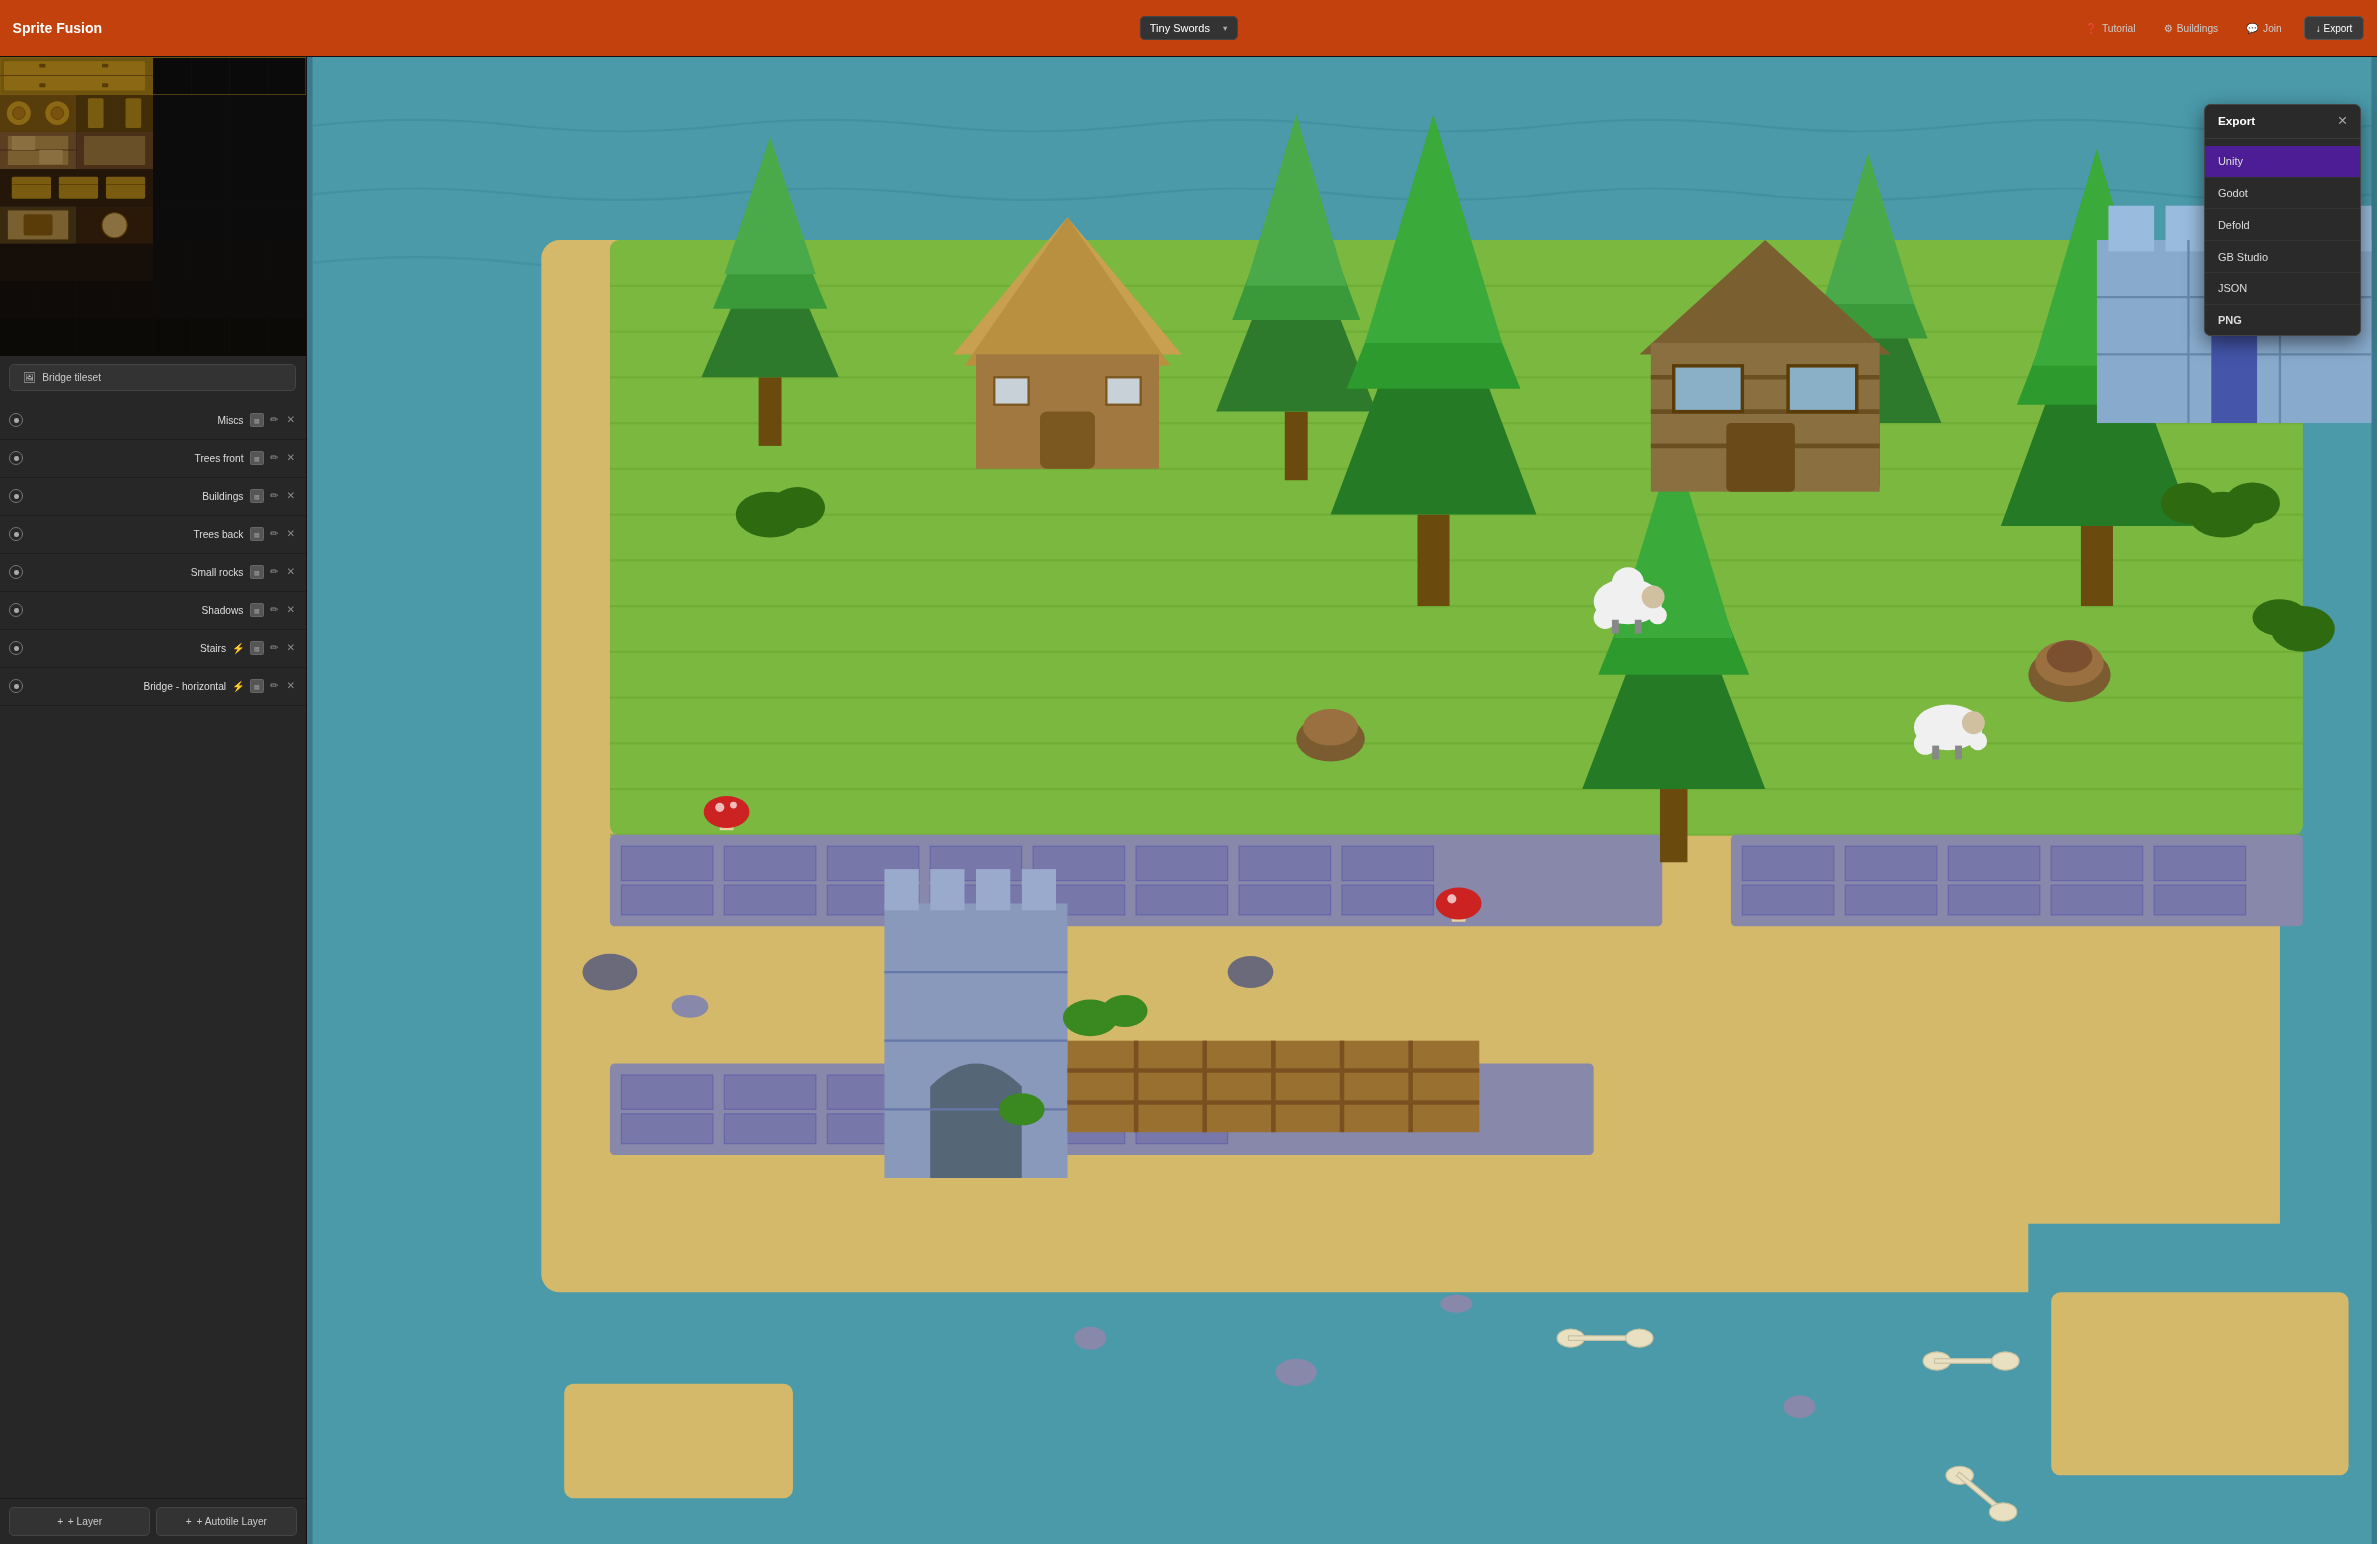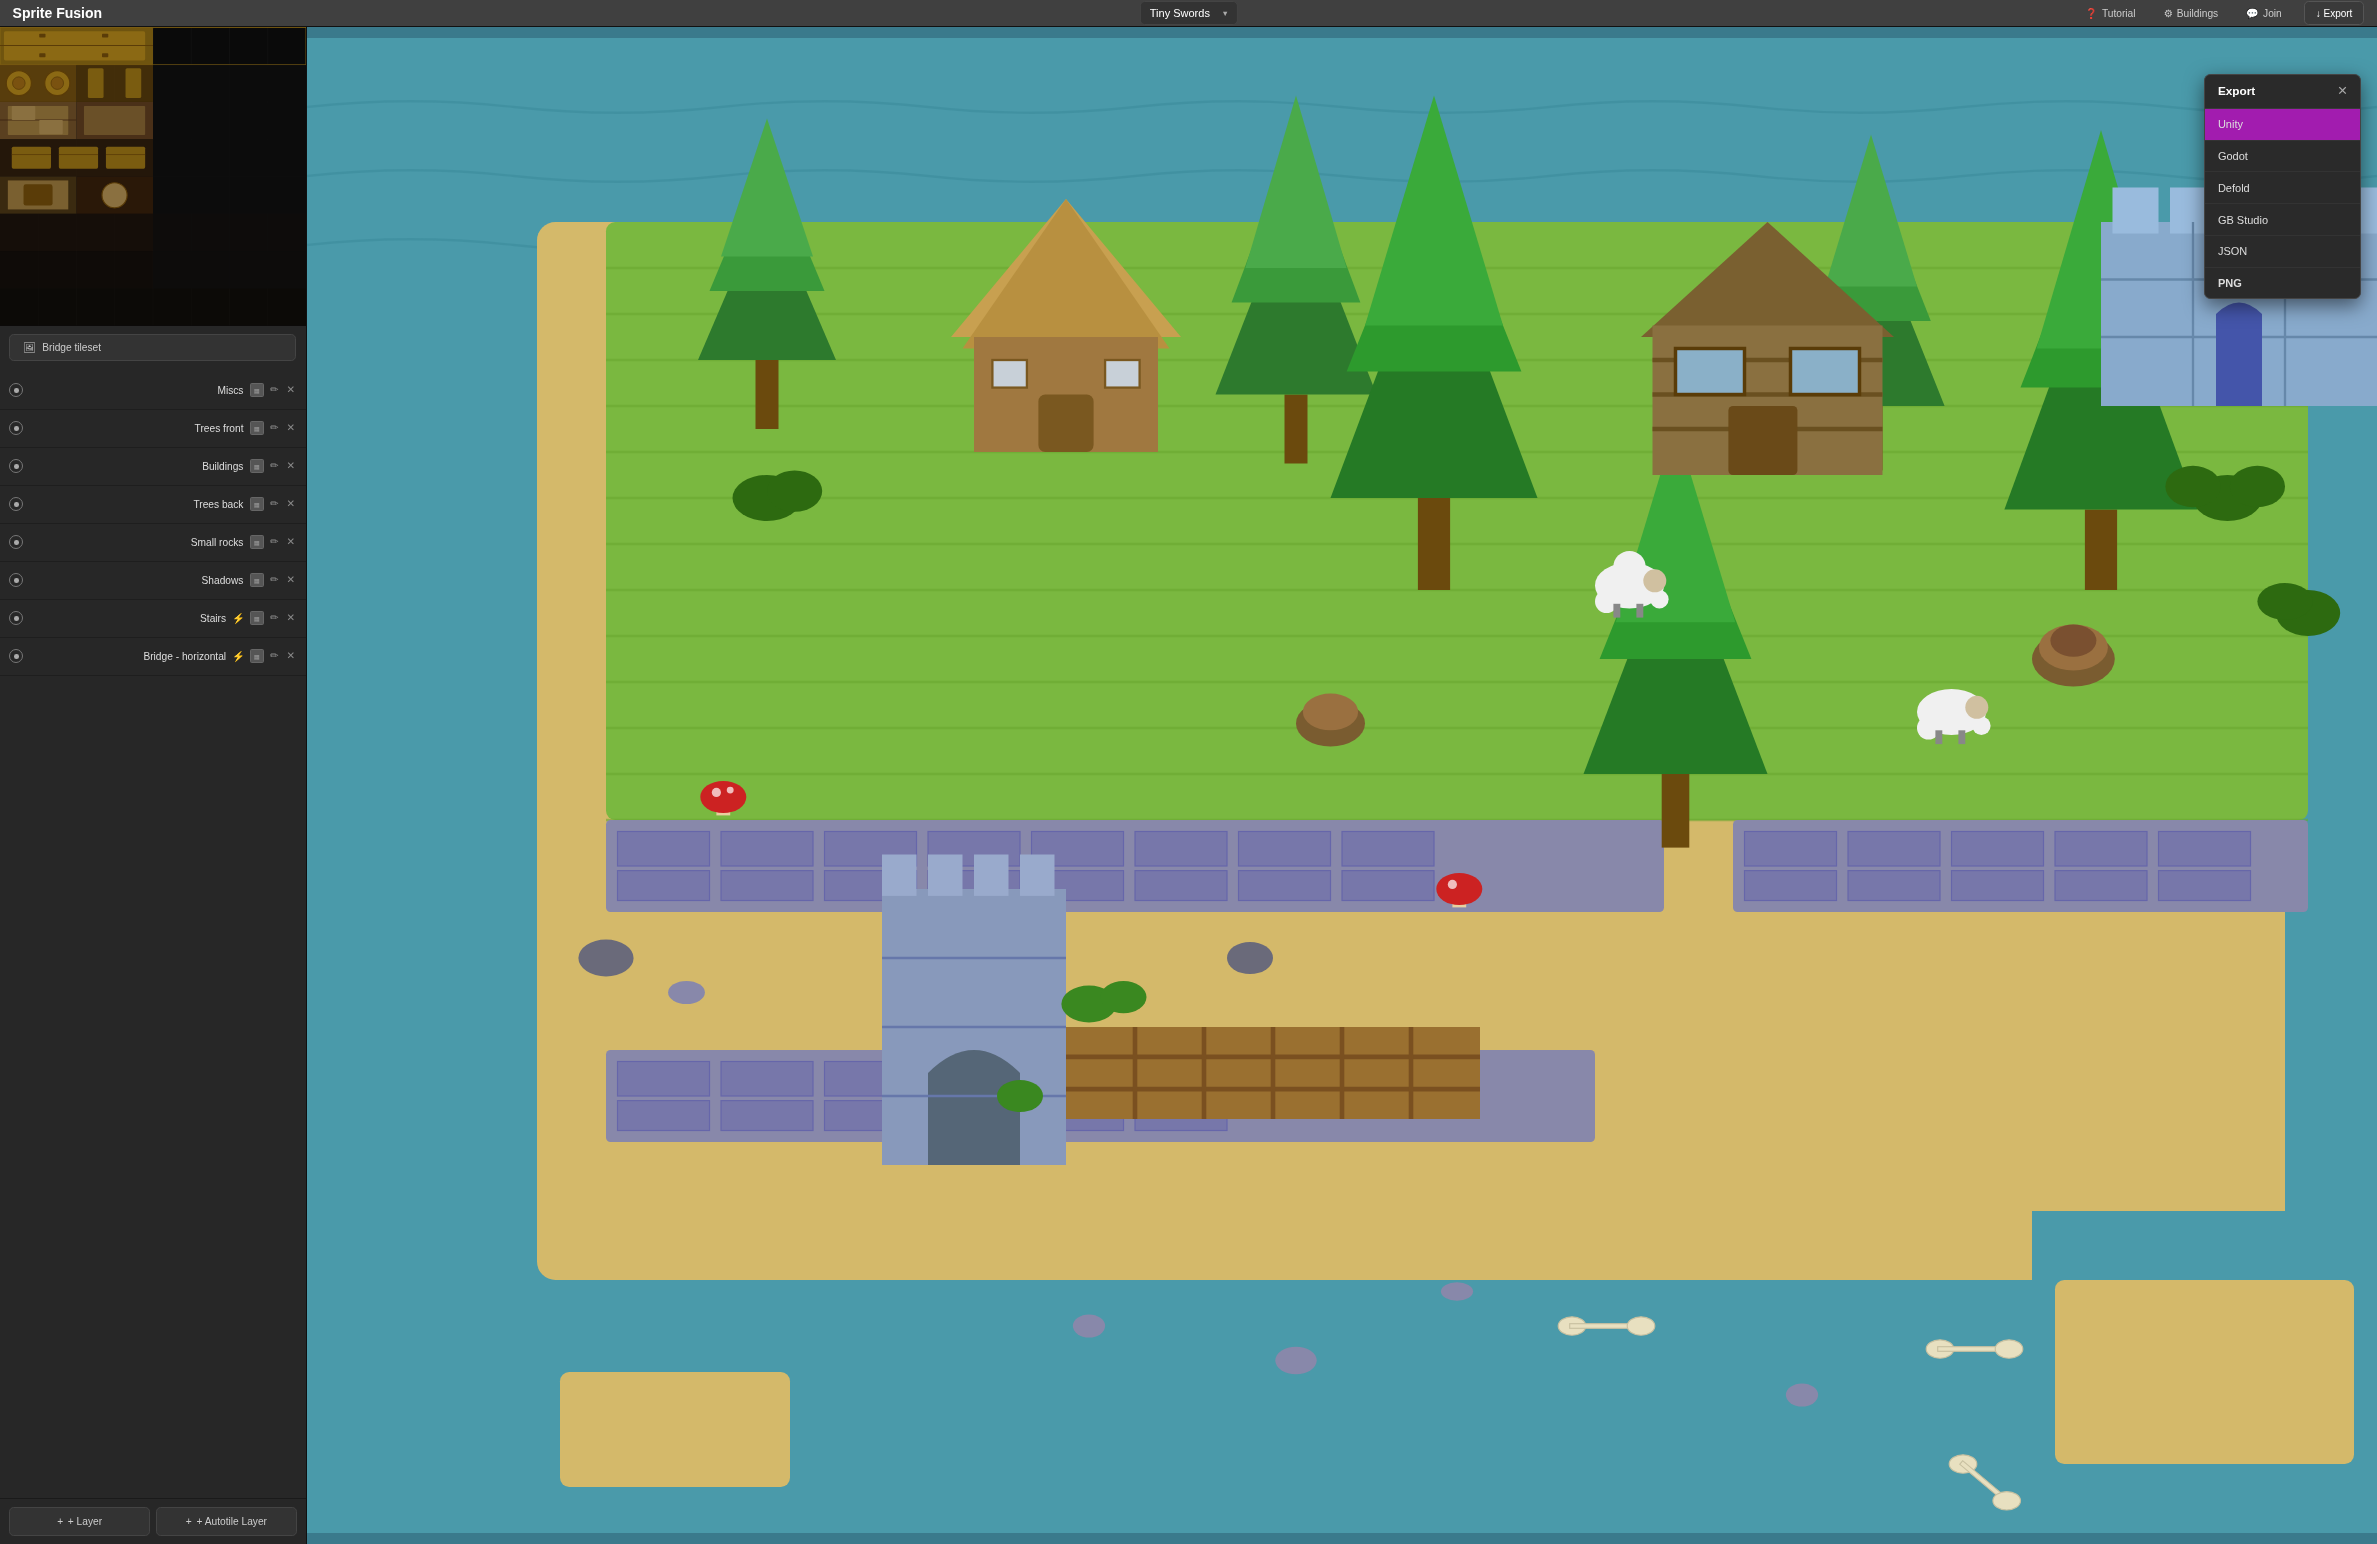--- a/index.html
+++ b/index.html
@@ -10,23 +10,23 @@
       display: flex;
       flex-direction: column;
       height: 100vh;
       overflow: hidden;
     }
 
     
     #header {
       display: flex;
       align-items: center;
-      background: #404040;
+      background: #c2410c;
       padding: 0 12.6px;
-      height: 27px;
+      height: 57px;
       border-bottom: 0.8px solid #111;
       flex-shrink: 0;
     }
     #app-title {
       font-size: 14px;
       font-weight: 700;
       color: #fff;
       margin-right: auto;
     }
     #project-name-btn {
@@ -259,21 +259,21 @@
       padding: 9.4px 12.6px;
       background: none;
       border: none;
       border-bottom: 0.8px solid #333;
       color: #ddd;
       font-size: 11px;
       cursor: pointer;
       text-align: left;
     }
     .export-option:last-child { border-bottom: none; font-weight: bold; }
-    .export-option.active { background: #a21caf; }
+    .export-option.active { background: #4c1d95; margin-top: 7px; }
 
     
     .map-svg {
       width: 100%;
       height: 100%;
     }
   </style>
 </head>
 <body>
 

